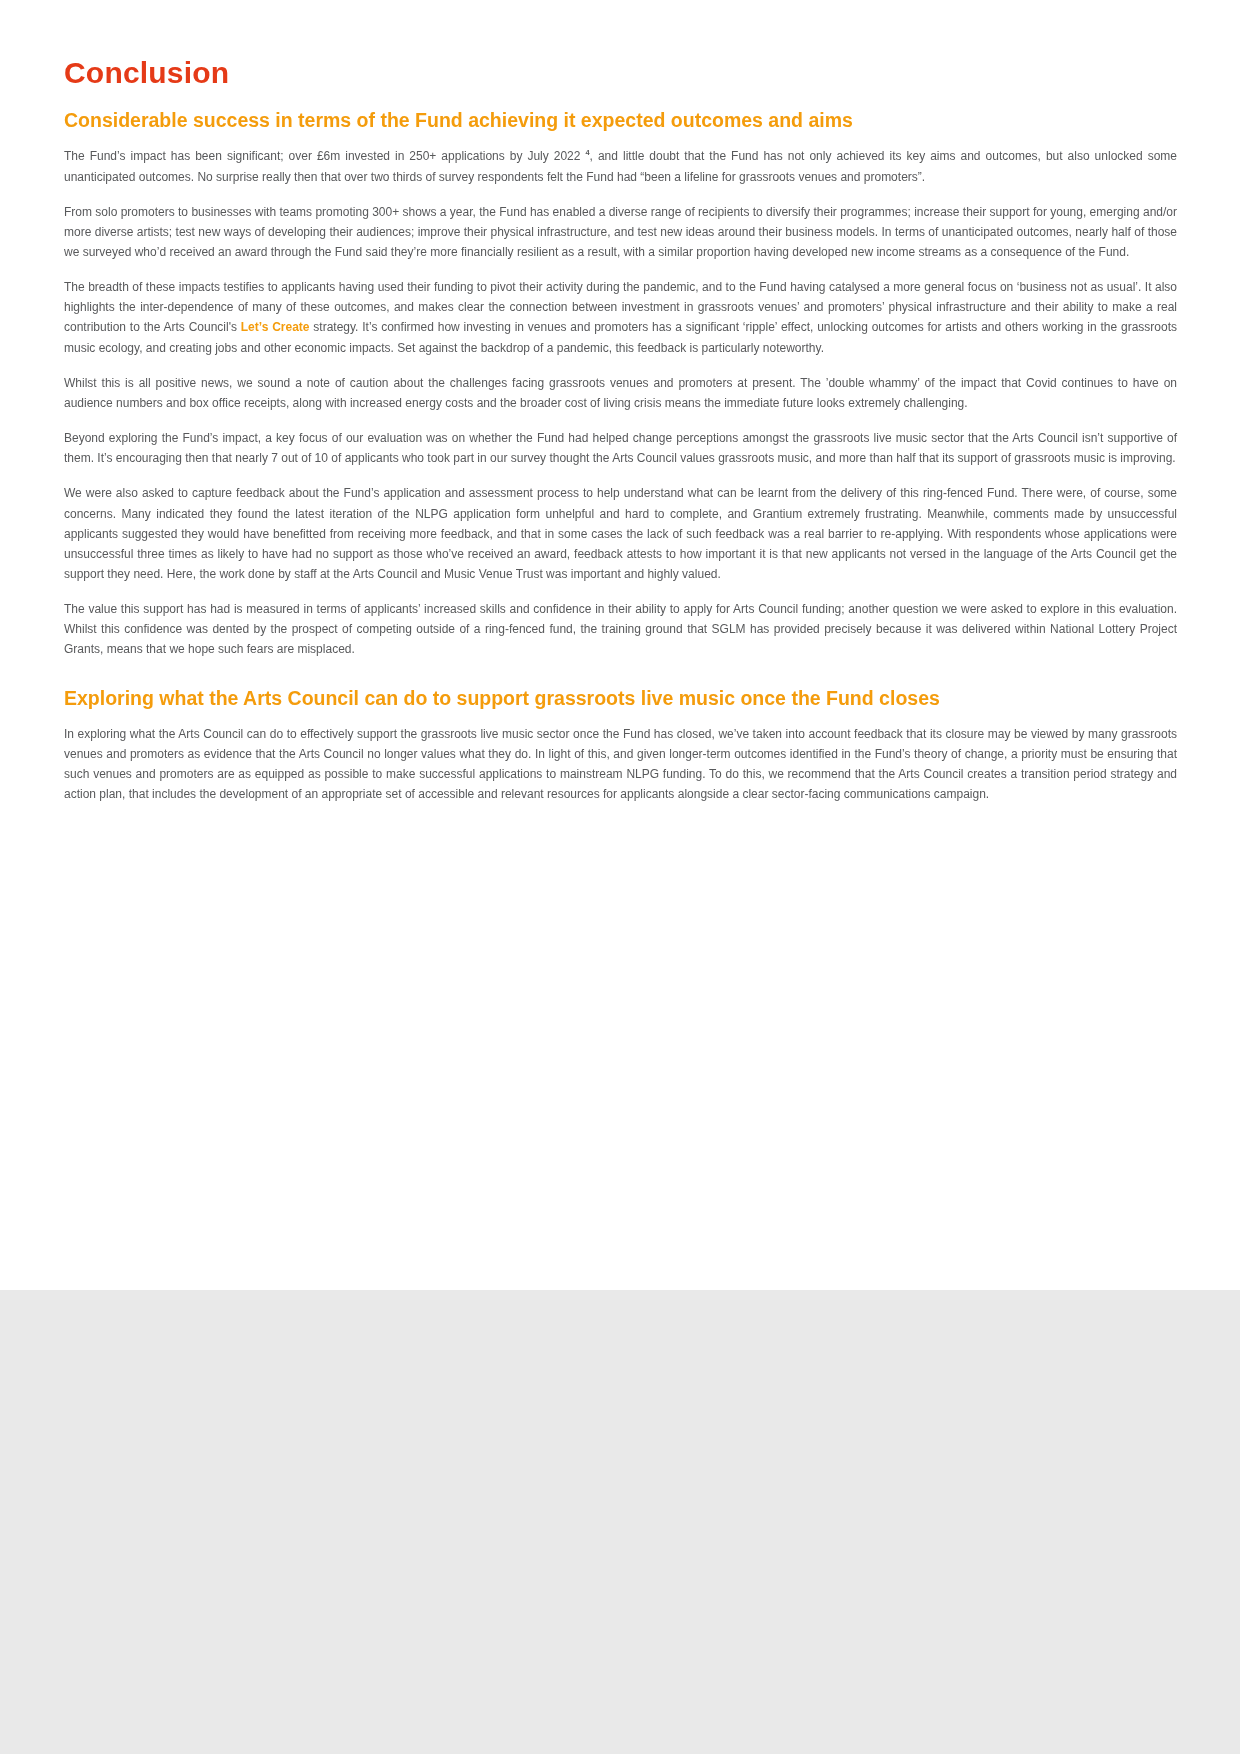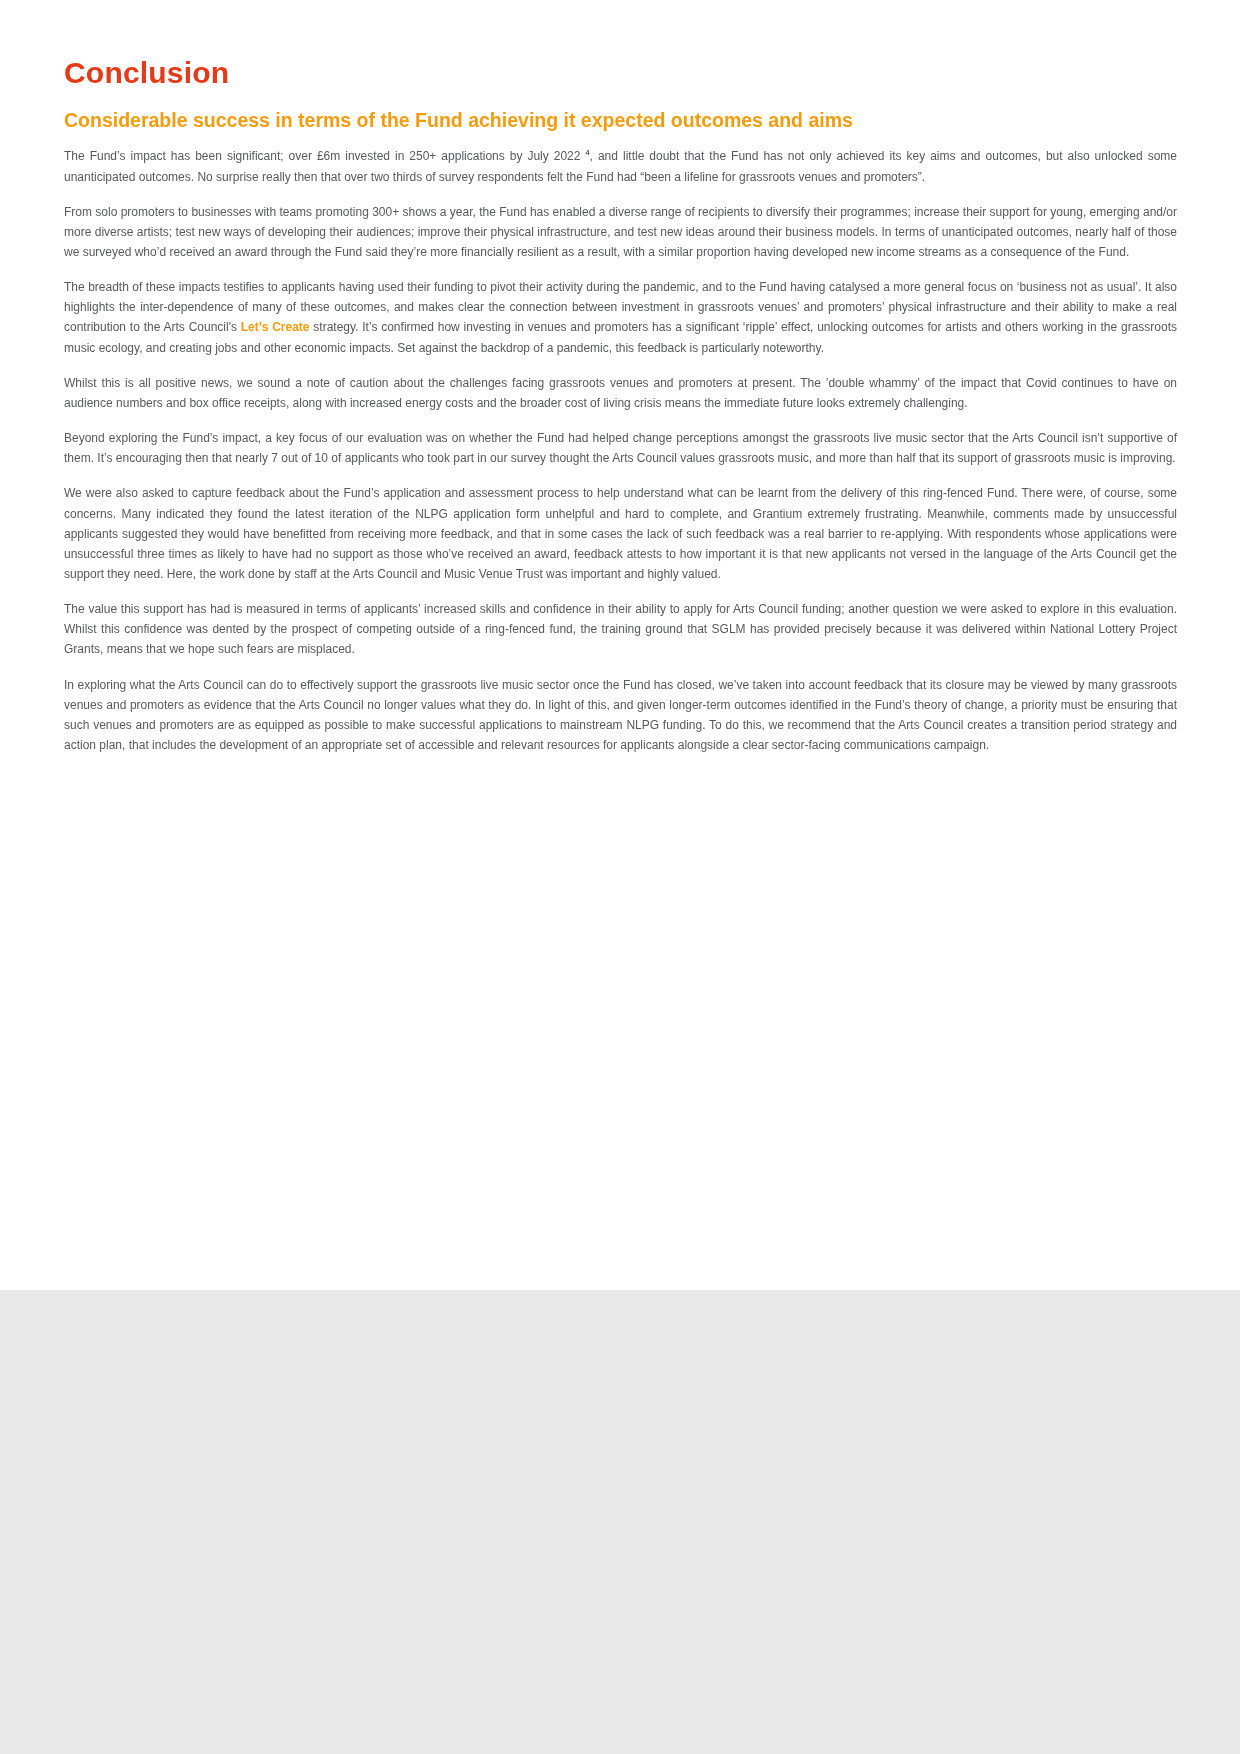--- a/index.html
+++ b/index.html
@@ -97,20 +97,21 @@
     <h1 class="doc-title">Conclusion</h1>
     <div id="blocks">
         <h2 class="subheading"><span>Considerable success in terms of the Fund achieving it expected outcomes and aims</span></h2>
         <p class="body-para"><span>The Fund’s impact has been significant; over £6m invested in 250+ applications by July 2022 </span><span class="sup-ref">4</span><span>, and little doubt that the Fund has not only achieved its key aims and outcomes, but also unlocked some unanticipated outcomes. No surprise really then that over two thirds of survey respondents felt the Fund had “been a lifeline for grassroots venues and promoters”.</span></p>
         <p class="body-para"><span>From solo promoters to businesses with teams promoting 300+ shows a year, the Fund has enabled a diverse range of recipients to diversify their programmes; increase their support for young, emerging and/or more diverse artists; test new ways of developing their audiences; improve their physical infrastructure, and test new ideas around their business models. In terms of unanticipated outcomes, nearly half of those we surveyed who’d received an award through the Fund said they’re more financially resilient as a result, with a similar proportion having developed new income streams as a consequence of the Fund.</span></p>
         <p class="body-para"><span>The breadth of these impacts testifies to applicants having used their funding to pivot their activity during the pandemic, and to the Fund having catalysed a more general focus on ‘business not as usual’. It also highlights the inter-dependence of many of these outcomes, and makes clear the connection between investment in grassroots venues’ and promoters’ physical infrastructure and their ability to make a real contribution to the Arts Council's </span><span class="accent-bold">Let’s Create</span><span> strategy. It’s confirmed how investing in venues and promoters has a significant ‘ripple’ effect, unlocking outcomes for artists and others working in the grassroots music ecology, and creating jobs and other economic impacts. Set against the backdrop of a pandemic, this feedback is particularly noteworthy.</span></p>
         <p class="body-para"><span>Whilst this is all positive news, we sound a note of caution about the challenges facing grassroots venues and promoters at present. The ’double whammy’ of the impact that Covid continues to have on audience numbers and box office receipts, along with increased energy costs and the broader cost of living crisis means the immediate future looks extremely challenging.</span></p>
         <p class="body-para"><span>Beyond exploring the Fund’s impact, a key focus of our evaluation was on whether the Fund had helped change perceptions amongst the grassroots live music sector that the Arts Council isn’t supportive of them. It’s encouraging then that nearly 7 out of 10 of applicants who took part in our survey thought the Arts Council values grassroots music, and more than half that its support of grassroots music is improving.</span></p>
         <p class="body-para"><span>We were also asked to capture feedback about the Fund’s application and assessment process to help understand what can be learnt from the delivery of this ring-fenced Fund. There were, of course, some concerns. Many indicated they found the latest iteration of the NLPG application form unhelpful and hard to complete, and Grantium extremely frustrating. Meanwhile, comments made by unsuccessful applicants suggested they would have benefitted from receiving more feedback, and that in some cases the lack of such feedback was a real barrier to re-applying. With respondents whose applications were unsuccessful three times as likely to have had no support as those who’ve received an award, feedback attests to how important it is that new applicants not versed in the language of the Arts Council get the support they need. Here, the work done by staff at the Arts Council and Music Venue Trust was important and highly valued.</span></p>
         <p class="body-para"><span>The value this support has had is measured in terms of applicants’ increased skills and confidence in their ability to apply for Arts Council funding; another question we were asked to explore in this evaluation. Whilst this confidence was dented by the prospect of competing outside of a ring-fenced fund, the training ground that SGLM has provided precisely because it was delivered within National Lottery Project Grants, means that we hope such fears are misplaced.</span></p>
+        <h2 class="subheading"><span>Exploring what the Arts Council can do to support grassroots live music once the Fund closes</span></h2>
         <p class="body-para"><span>In exploring what the Arts Council can do to effectively support the grassroots live music sector once the Fund has closed, we’ve taken into account feedback that its closure may be viewed by many grassroots venues and promoters as evidence that the Arts Council no longer values what they do. In light of this, and given longer-term outcomes identified in the Fund’s theory of change, a priority must be ensuring that such venues and promoters are as equipped as possible to make successful applications to mainstream NLPG funding. To do this, we recommend that the Arts Council creates a transition period strategy and action plan, that includes the development of an appropriate set of accessible and relevant resources for applicants alongside a clear sector-facing communications campaign.</span></p>
       </div>
   </div>
 
   <div class="footer-line"></div>
 
   <div class="footer-row">
     <span class="page-number">10</span>
     <span class="footnote"><span class="footnote-marker">4</span><span> By the time of this report’s publication in March 2023, this figure had increased to £7.23m via 378 awards.</span></span>
   </div>

